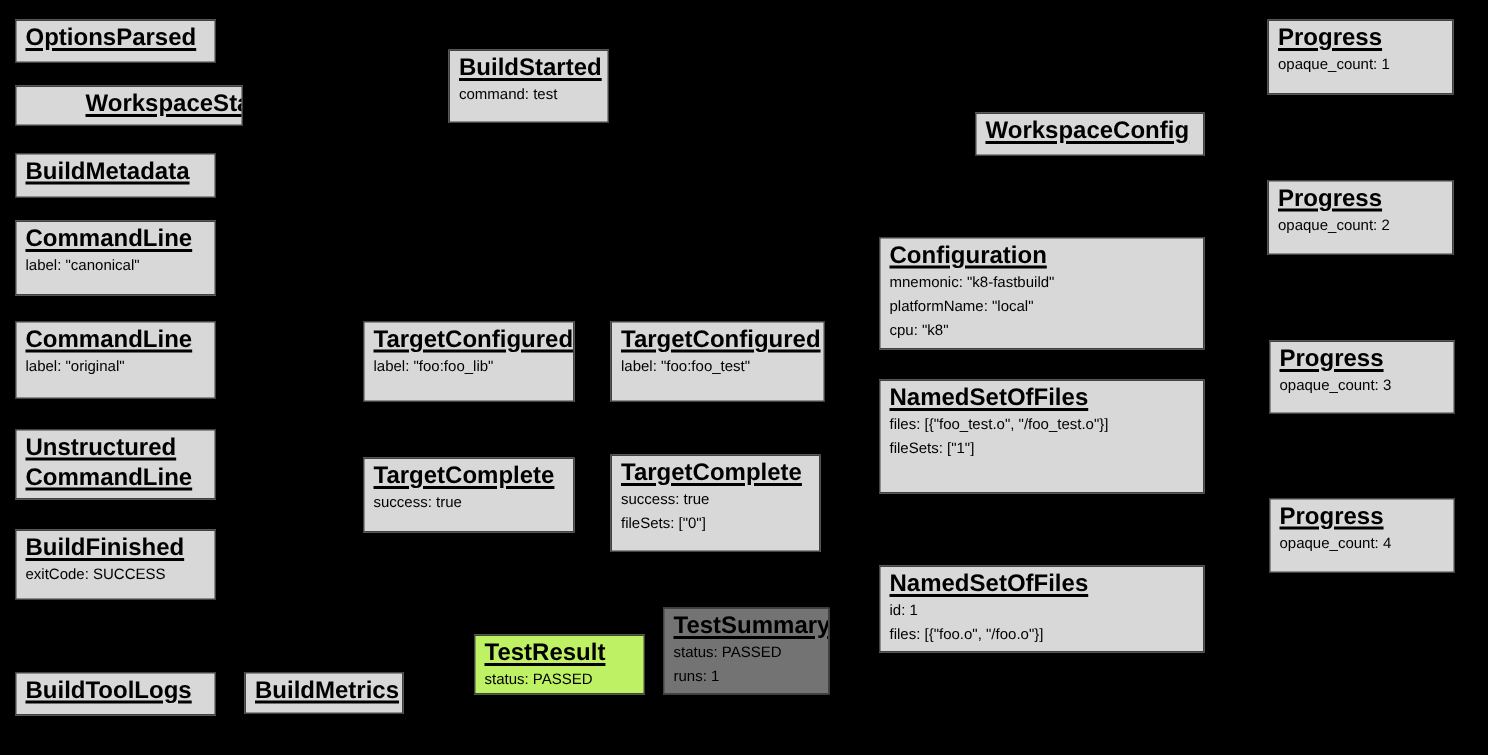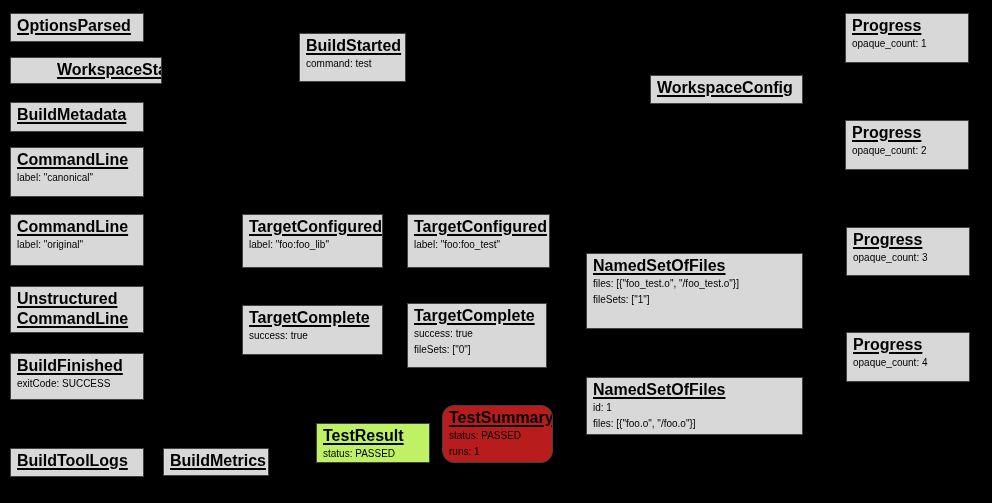--- a/index.html
+++ b/index.html
@@ -90,27 +90,33 @@
     </div>
     <div class="event-box" style="left: 407px; top: 303px; width: 140px; height: 65px; background: rgb(216, 216, 216); border-color: rgb(66, 66, 66); color: rgb(0, 0, 0);">
       <div class="event-title">TargetComplete</div>
       <div class="event-field">success: true</div>
       <div class="event-field">fileSets: ["0"]</div>
     </div>
     <div class="event-box" style="left: 316px; top: 423px; width: 114px; height: 40px; background: #bef264; border-color: rgb(66, 66, 66); color: rgb(0, 0, 0);">
       <div class="event-title">TestResult</div>
       <div class="event-field">status: PASSED</div>
     </div>
-    <div class="event-box" style="left: 442px; top: 405px; width: 111px; height: 58px; background: #b91c1c; border-color: rgb(66, 66, 66); color: rgb(0, 0, 0); border-radius: 12px;">
+    <div class="event-box" style="left: 442px; top: 405px; width: 111px; height: 58px; background: #737373; border-color: rgb(66, 66, 66); color: rgb(0, 0, 0);">
       <div class="event-title">TestSummary</div>
       <div class="event-field">status: PASSED</div>
       <div class="event-field">runs: 1</div>
     </div>
     <div class="event-box" style="left: 650px; top: 75px; width: 153px; height: 29px; background: rgb(216, 216, 216); border-color: rgb(66, 66, 66); color: rgb(0, 0, 0);">
       <div class="event-title">WorkspaceConfig</div>
+    </div>
+    <div class="event-box" style="left: 586px; top: 158px; width: 217px; height: 75px; background: rgb(216, 216, 216); border-color: rgb(66, 66, 66); color: rgb(0, 0, 0);">
+      <div class="event-title">Configuration</div>
+      <div class="event-field">mnemonic: "k8-fastbuild"</div>
+      <div class="event-field">platformName: "local"</div>
+      <div class="event-field">cpu: "k8"</div>
     </div>
     <div class="event-box" style="left: 586px; top: 253px; width: 217px; height: 76px; background: rgb(216, 216, 216); border-color: rgb(66, 66, 66); color: rgb(0, 0, 0);">
       <div class="event-title">NamedSetOfFiles</div>
       <div class="event-field">files: [{"foo_test.o", "/foo_test.o"}]</div>
       <div class="event-field">fileSets: ["1"]</div>
     </div>
     <div class="event-box" style="left: 586px; top: 377px; width: 217px; height: 58px; background: rgb(216, 216, 216); border-color: rgb(66, 66, 66); color: rgb(0, 0, 0);">
       <div class="event-title">NamedSetOfFiles</div>
       <div class="event-field">id: 1</div>
       <div class="event-field">files: [{"foo.o", "/foo.o"}]</div>

